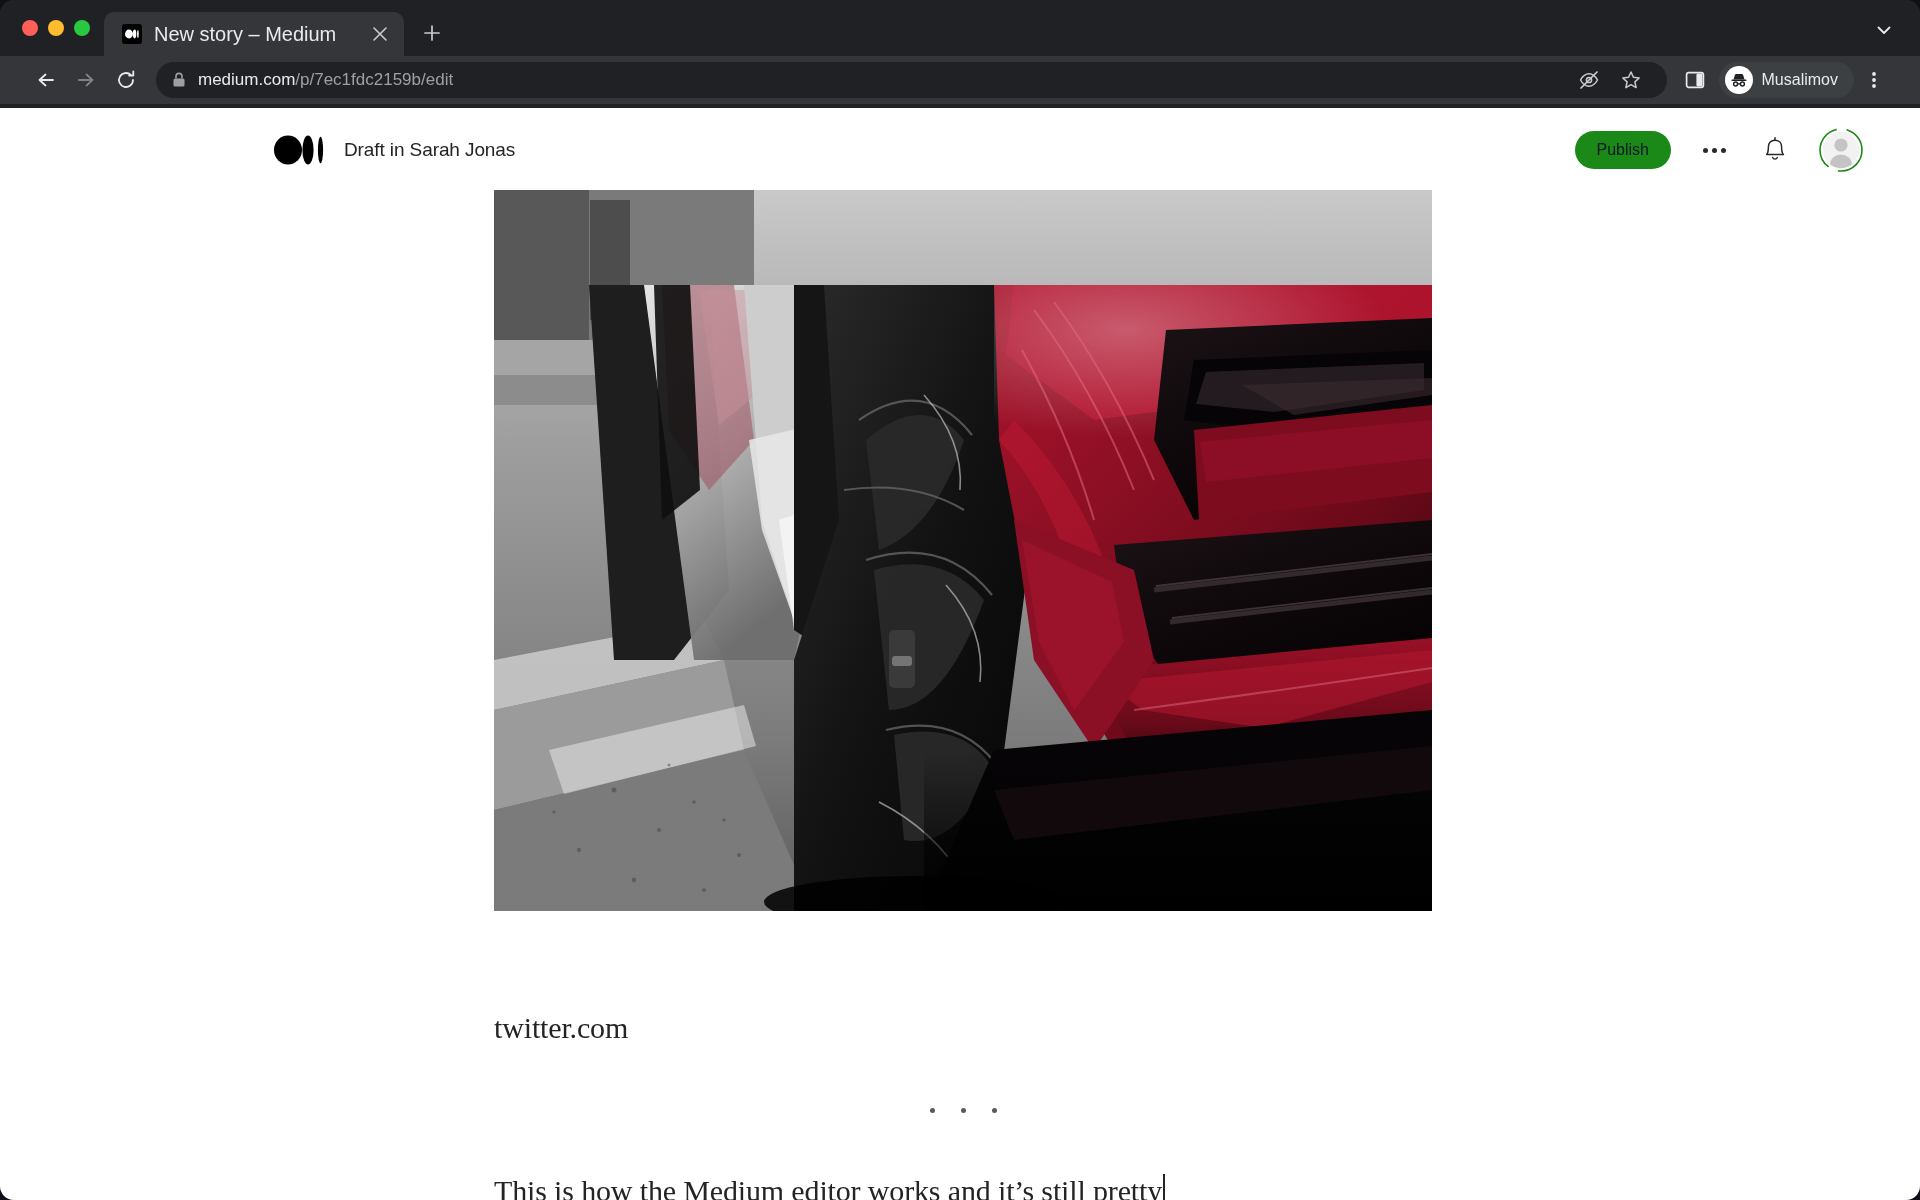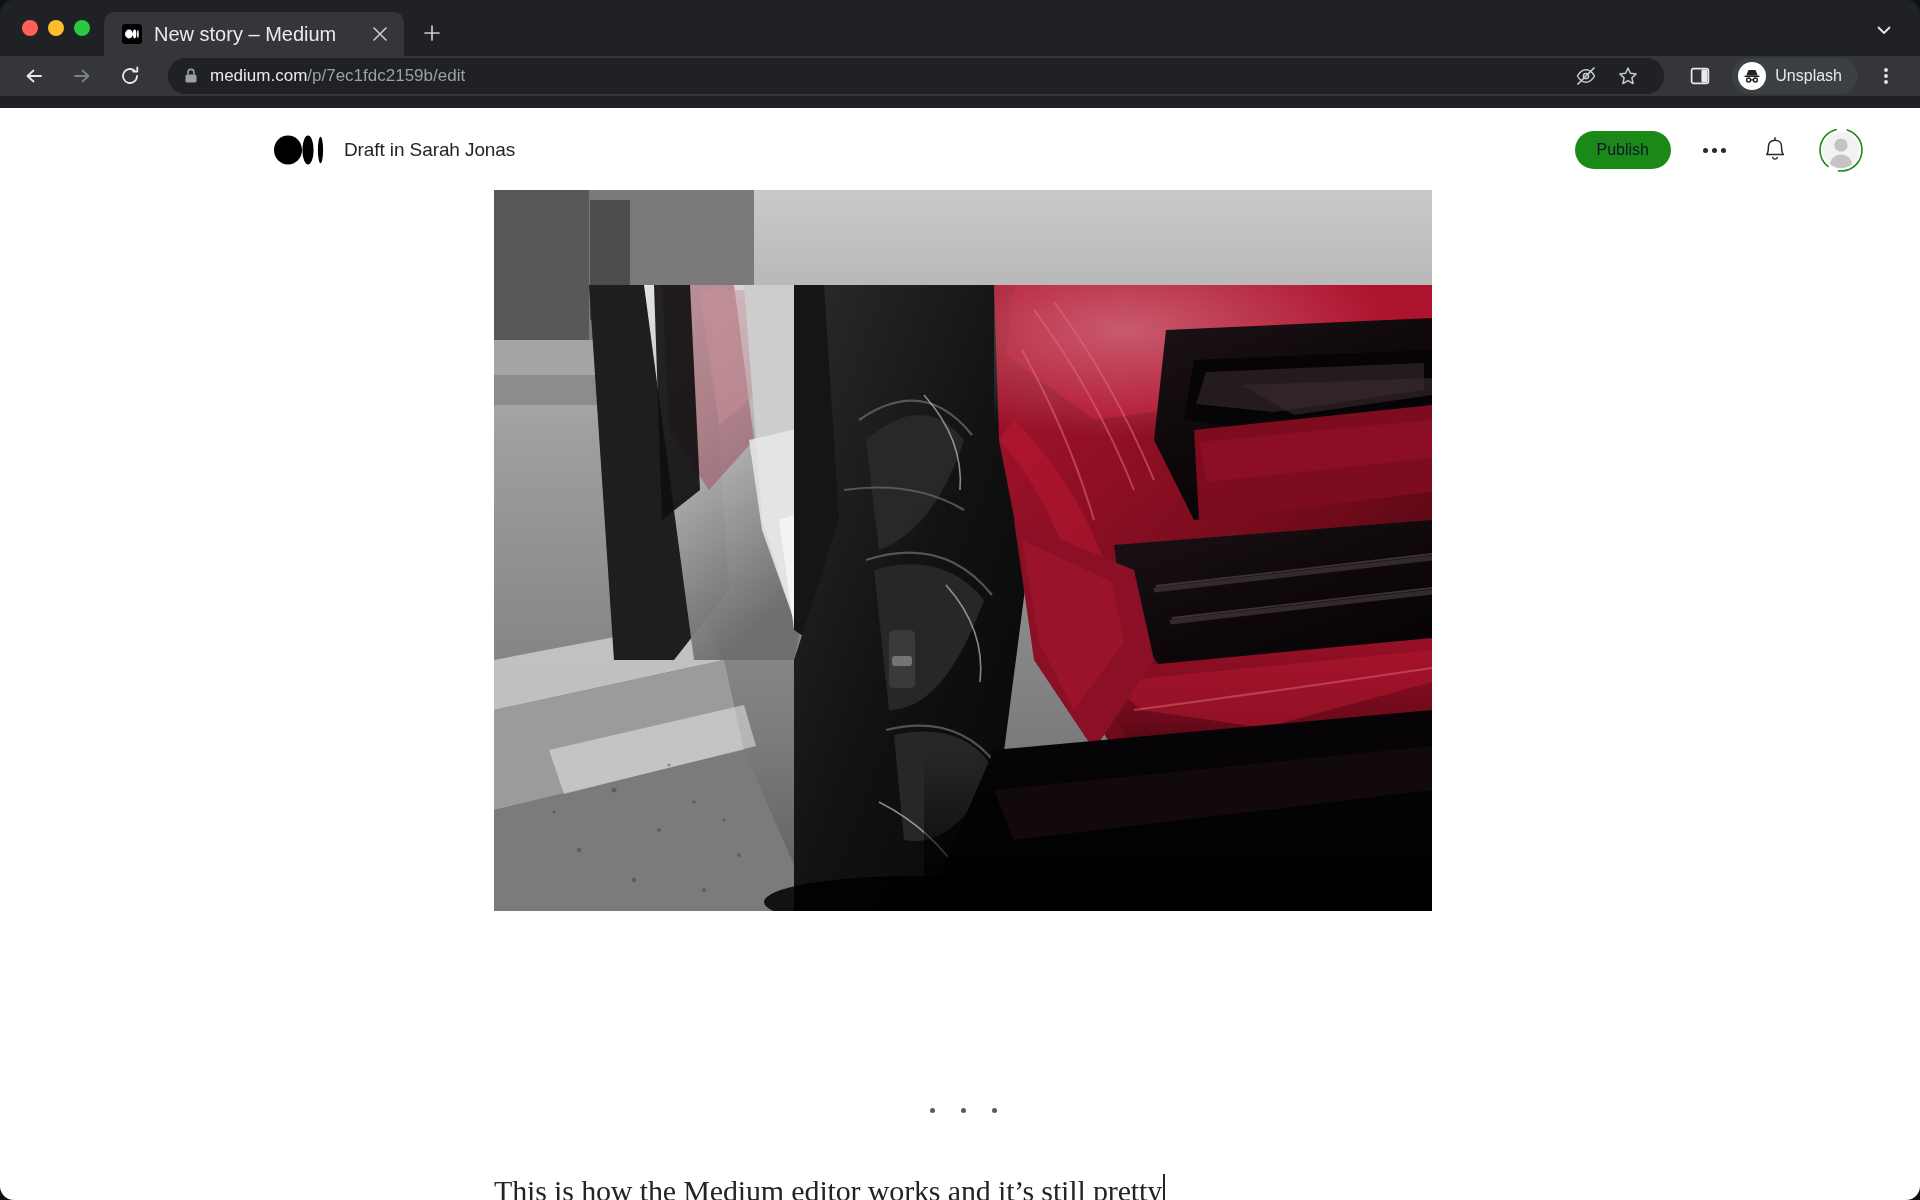--- a/index.html
+++ b/index.html
@@ -85,26 +85,26 @@
     width: 40px; height: 40px;
     margin: 0 16px 6px 0;
     display: flex; align-items: center; justify-content: center;
     border-radius: 50%;
   }
 
   
   .toolbar {
     position: absolute;
     top: 56px; left: 0; right: 0;
-    height: 40px;
+    height: 48px;
     background: #35363a;
     display: flex;
     align-items: center;
-    padding: 0 14px;
-    gap: 8px;
+    padding: 0 26px;
+    gap: 0;
   }
   .nav-btn {
     width: 40px; height: 40px;
     display: flex; align-items: center; justify-content: center;
     border-radius: 50%;
     flex: 0 0 auto;
   }
   .omnibox {
     flex: 1 1 auto;
     height: 36px;
@@ -401,21 +401,21 @@
         <svg width="20" height="20" viewBox="0 0 20 20">
           <path d="M4.5 9.5 L5.8 5.2 a1.6 1.6 0 0 1 1.6 -1.1 h5.2 a1.6 1.6 0 0 1 1.6 1.1 L15.5 9.5 Z" fill="#202124"></path>
           <rect x="2.4" y="9.4" width="15.2" height="1.6" rx="0.8" fill="#202124"></rect>
           <circle cx="6.6" cy="14" r="2.7" fill="#202124"></circle>
           <circle cx="13.4" cy="14" r="2.7" fill="#202124"></circle>
           <rect x="8.6" y="13.2" width="2.8" height="1.3" fill="#202124"></rect>
           <circle cx="6.6" cy="14" r="1.2" fill="#fff"></circle>
           <circle cx="13.4" cy="14" r="1.2" fill="#fff"></circle>
         </svg>
       </span>
-      <span class="incognito-label">Unsplash</span>
+      <span class="incognito-label">Musalimov</span>
     </div>
 
     <div class="kebab">
       <svg width="20" height="20" viewBox="0 0 20 20">
         <circle cx="10" cy="4" r="1.9" fill="#e8eaed"></circle>
         <circle cx="10" cy="10" r="1.9" fill="#e8eaed"></circle>
         <circle cx="10" cy="16" r="1.9" fill="#e8eaed"></circle>
       </svg>
     </div>
   </div>
@@ -574,20 +574,21 @@
 
           <path d="M500 560 L938 520 L938 721 L430 721 Z" fill="#060406"></path>
           <rect x="430" y="560" width="508" height="161" fill="url(#gShadowBot)"></rect>
           <path d="M500 600 L938 556 L938 600 L520 650 Z" fill="#140a0d" opacity="0.85"></path>
 
           <ellipse cx="420" cy="712" rx="150" ry="26" fill="#000" opacity="0.85"></ellipse>
         </svg>
       </div>
 
 
+      <div class="para para-twitter">twitter.com</div>
 
       <div class="divider">
         <span></span>
         <span></span>
         <span></span>
       </div>
 
       <div class="para para-last"><span>This is how the Medium editor works and it’s still pretty</span><span class="caret"></span></div>
     </div>
 

